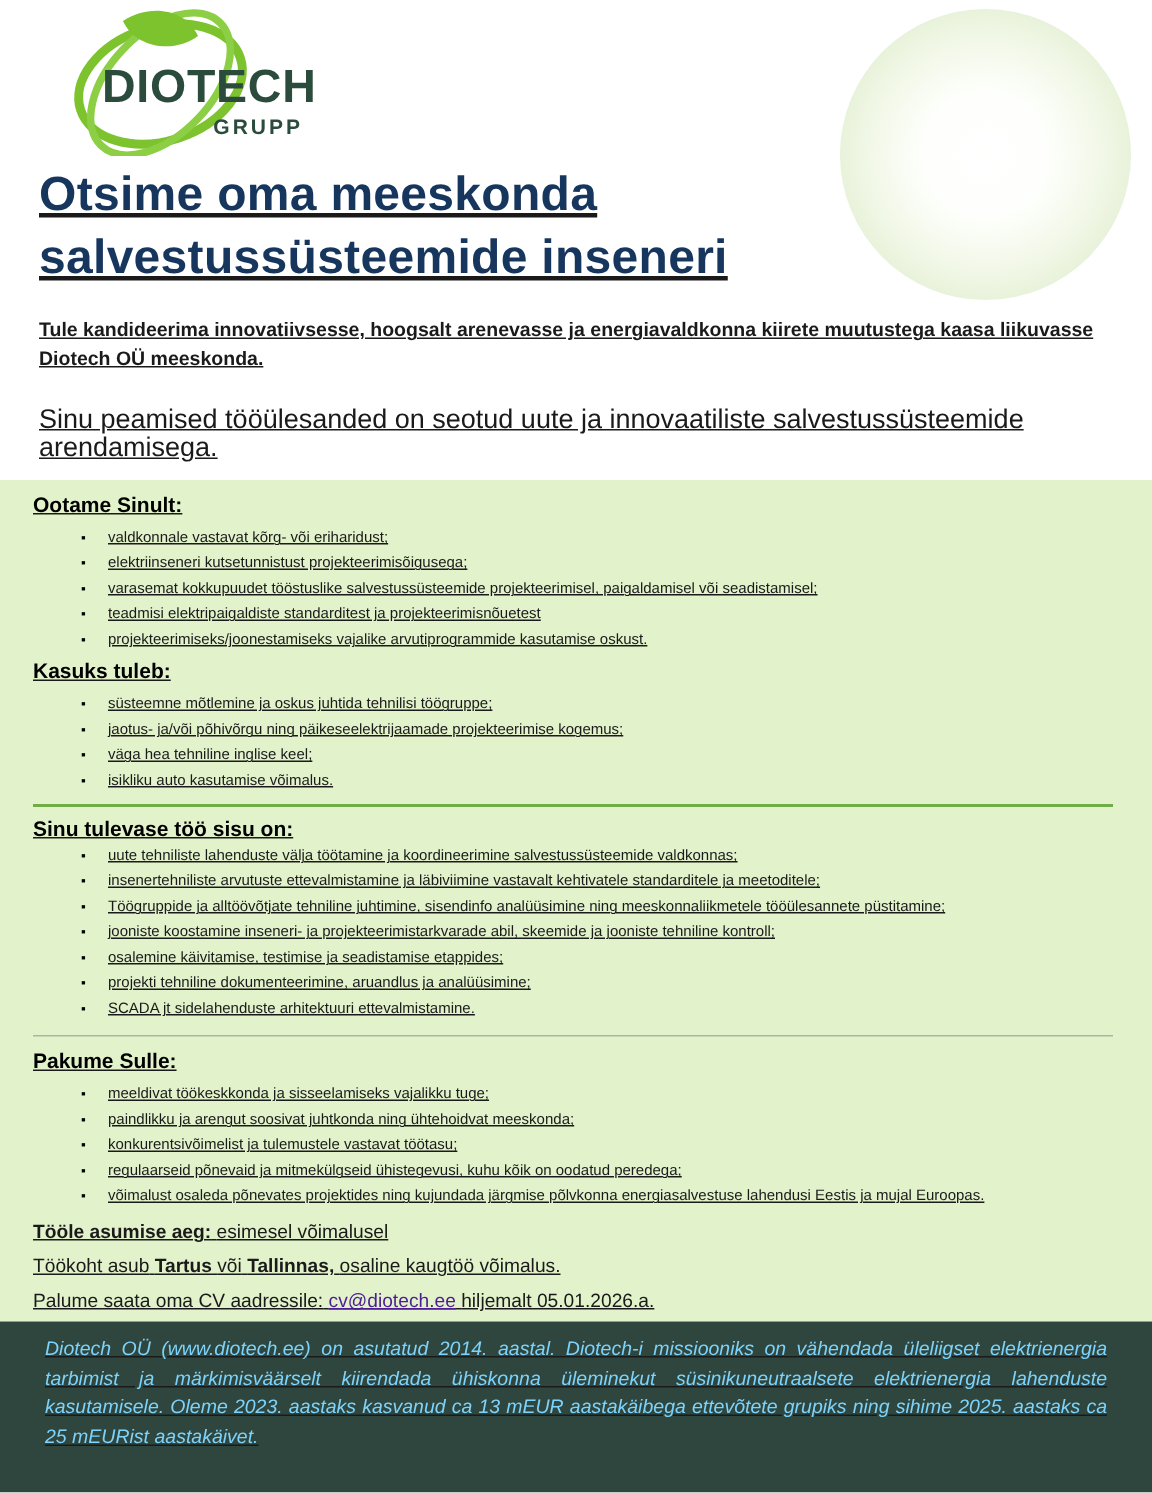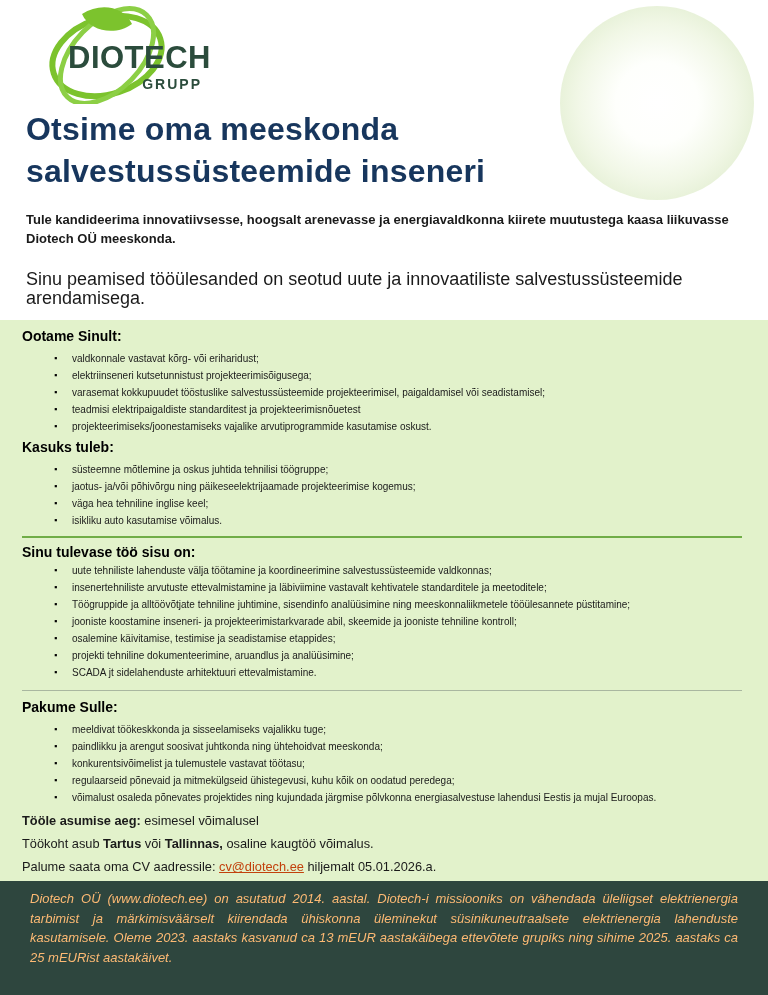--- a/index.html
+++ b/index.html
@@ -1,17 +1,17 @@
 <!DOCTYPE html>
 <html><head>
 <meta charset="utf-8">
 <style>
   html,body{margin:0;padding:0;}
   body{width:768px;height:995px;background:#ffffff;font-family:"Liberation Sans",sans-serif;color:#1a1a1a;}
-  .page{width:768px;height:995px;display:flex;flex-direction:column;overflow:hidden;position:relative;background:#fff;}
+  .page{width:768px;height:995px;display:flex;flex-direction:column;overflow:hidden;position:relative;background:#fff;text-decoration:underline;}
 
   
   .header{position:relative;height:100px;flex:0 0 auto;}
   .logo-svg{position:absolute;left:22px;top:4px;}
   .sphere{position:absolute;left:560px;top:6px;width:194px;height:194px;border-radius:50%;
     background:radial-gradient(circle at 50% 50%, #ffffff 0%, #fefffc 30%, #f1f7e6 58%, #e2eed1 80%, #d8e6c2 100%);}
 
   
   .title{margin:8px 40px 0 26px;font-size:32px;line-height:1.32;font-weight:800;color:#17365d;letter-spacing:0.2px;}
   .lead-bold{margin:18px 30px 0 26px;font-size:13px;font-weight:bold;line-height:19px;}
@@ -22,24 +22,24 @@
   .sec-heading{margin:0;font-size:14px;font-weight:bold;color:#000;line-height:16px;}
   .sec-heading.gap-top{margin-top:4px;}
   ul.bullets{list-style:none;margin:6px 0 0 0;padding:0;font-size:10px;line-height:17px;}
   ul.bullets.tight{margin-top:2px;}
   ul.bullets li{position:relative;padding-left:50px;margin:0;}
   ul.bullets li::before{content:"▪";position:absolute;left:32px;top:0;font-size:9px;line-height:17px;color:#000;}
   hr.divider{border:none;margin:7px 6px 6px 0;}
   hr.divider.green{border-top:2px solid #70ad47;}
   hr.divider.gray{border-top:1px solid #a9b7a0;margin-top:9px;margin-bottom:8px;}
   .detail{margin:6px 0 0 0;font-size:12.8px;line-height:17px;}
-  .detail a{color:#c2410c;text-decoration:underline;}
+  .detail a{color:#4c1d95;text-decoration:underline;}
 
   
-  .footer{flex:1 0 auto;background:#2e463e;color:#fdba74;padding:8px 30px 6px 30px;box-sizing:border-box;min-height:78px;}
+  .footer{flex:1 0 auto;background:#2e463e;color:#7dd3fc;padding:8px 30px 6px 30px;box-sizing:border-box;min-height:78px;}
   .footer p{margin:0;font-size:13px;font-style:italic;line-height:19.5px;text-align:justify;}
 </style>
 </head>
 <body>
 
 <div class="page">
 
   <div class="header">
     <svg class="logo-svg" width="200" height="100" viewBox="0 0 200 100">
       <g>

